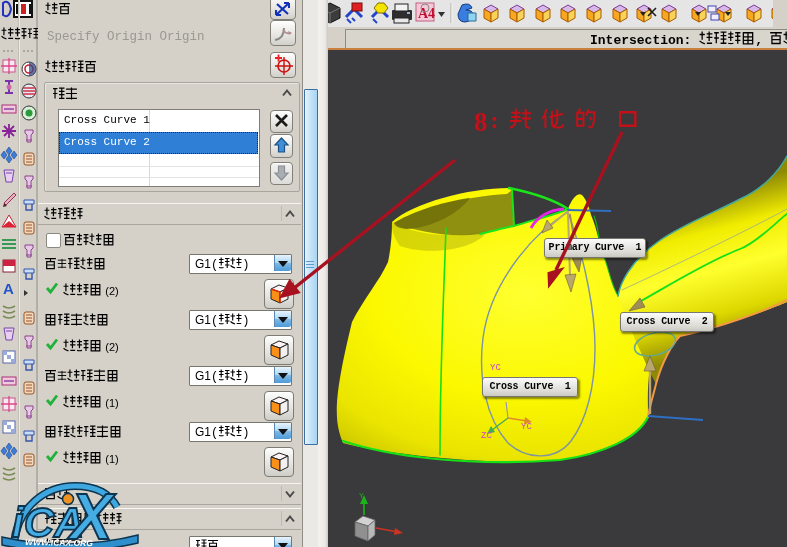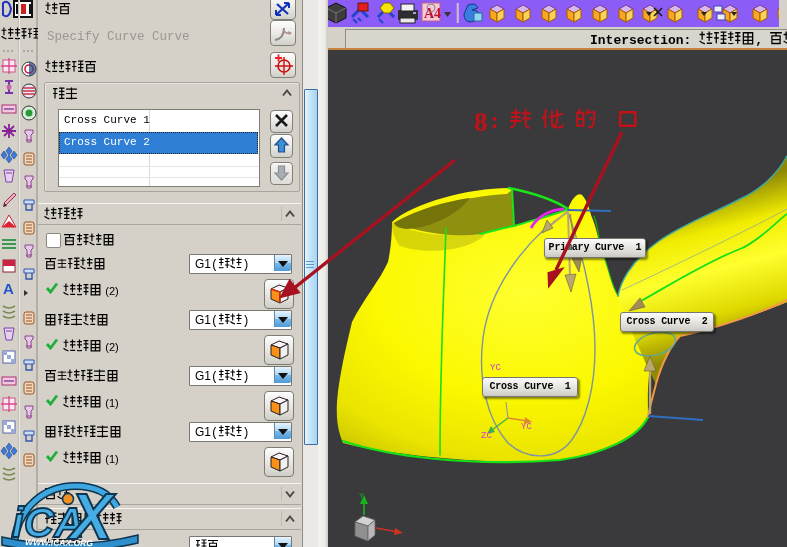--- a/index.html
+++ b/index.html
@@ -60,21 +60,21 @@
       </symbol>
 <symbol id="t3" viewBox="0 0 22 22">
         <path d="M4,5.5 H10 V18 H4 Z M4,11.5 H10 M7,1.5 L5,5.5 M14.5,2 C14,4.5 13.5,6 12.5,8 M14,5 H20.5 C20.5,11.5 20,15.5 18.5,18.5 C17.5,20.3 15.8,19.8 15.2,18 M16.5,9.5 L17.8,12.5" fill="none" stroke="currentColor" stroke-width="1.9"></path>
       </symbol>
 <symbol id="t4" viewBox="0 0 22 22">
         <path d="M4,5 H18.5 V18 H4 Z" fill="none" stroke="currentColor" stroke-width="2.3"></path>
       </symbol>
 </defs>
 </svg>
 
-<div class="abs" id="topbar" style="left:294px;top:0;width:485px;height:27px;background:#8b5cf6">
+<div class="abs" id="topbar" style="left:288px;top:0;width:485px;height:27px;background:#e5e5e5">
 <svg width="485" height="27" viewBox="0 0 485 27">
  <path d="M2,0 V27" stroke="#8f8c85" stroke-width="2"></path>
  <path d="M20,2 v22" stroke="#e02020" stroke-width="3"></path>
 
  <g transform="translate(32,3)">
         <path d="M10,0 L20,5 L20,15 L10,20 L0,15 L0,5 Z" fill="#3c3c3c" stroke="#111"></path>
         <path d="M0,5 L10,10 L20,5 M10,10 V20" stroke="#777" fill="none"></path>
       </g>
 
  <g transform="translate(56,3)">
@@ -311,21 +311,21 @@
         <use href="#z2"></use>
       </svg></div>
  <div class="nbtn" style="left:232px;top:-6px;height:24px">
   <svg width="24" height="18" style="position:absolute;left:0;top:5px" viewBox="0 0 24 18">
    <path d="M5,15 L18,3 M6,4 L17,14" stroke="#1133bb" stroke-width="2.2" fill="none"></path>
    <path d="M18,3 l-5,0 M18,3 l0,5" stroke="#1133bb" stroke-width="2" fill="none"></path>
    <path d="M5,15 l5,0 M5,15 l0,-5" stroke="#1133bb" stroke-width="2" fill="none"></path>
   </svg>
  </div>
 
- <div class="lbl mono" style="left:9px;top:30px;color:#9a9890;font-size:12.5px">Specify Curve Curve</div>
+ <div class="lbl mono" style="left:9px;top:30px;color:#9a9890;font-size:12.5px">Specify Origin Origin</div>
  <div class="nbtn" style="left:232px;top:20px">
   <svg width="24" height="24" viewBox="0 0 24 24">
         <path d="M4,19 C10,18 13,14 13,7" stroke="#8a8a86" stroke-width="2" fill="none"></path>
         <path d="M12,9 C14,12 17,13 20,12" stroke="#b09090" stroke-width="1.6" fill="none"></path>
         <path d="M21,12 l-4,-2 l1,4 z" fill="#b09090"></path>
       </svg>
  </div>
 
  <div class="lbl" style="left:7px;top:60px"><svg class="cj" width="13" height="13">
         <use href="#z5"></use>

